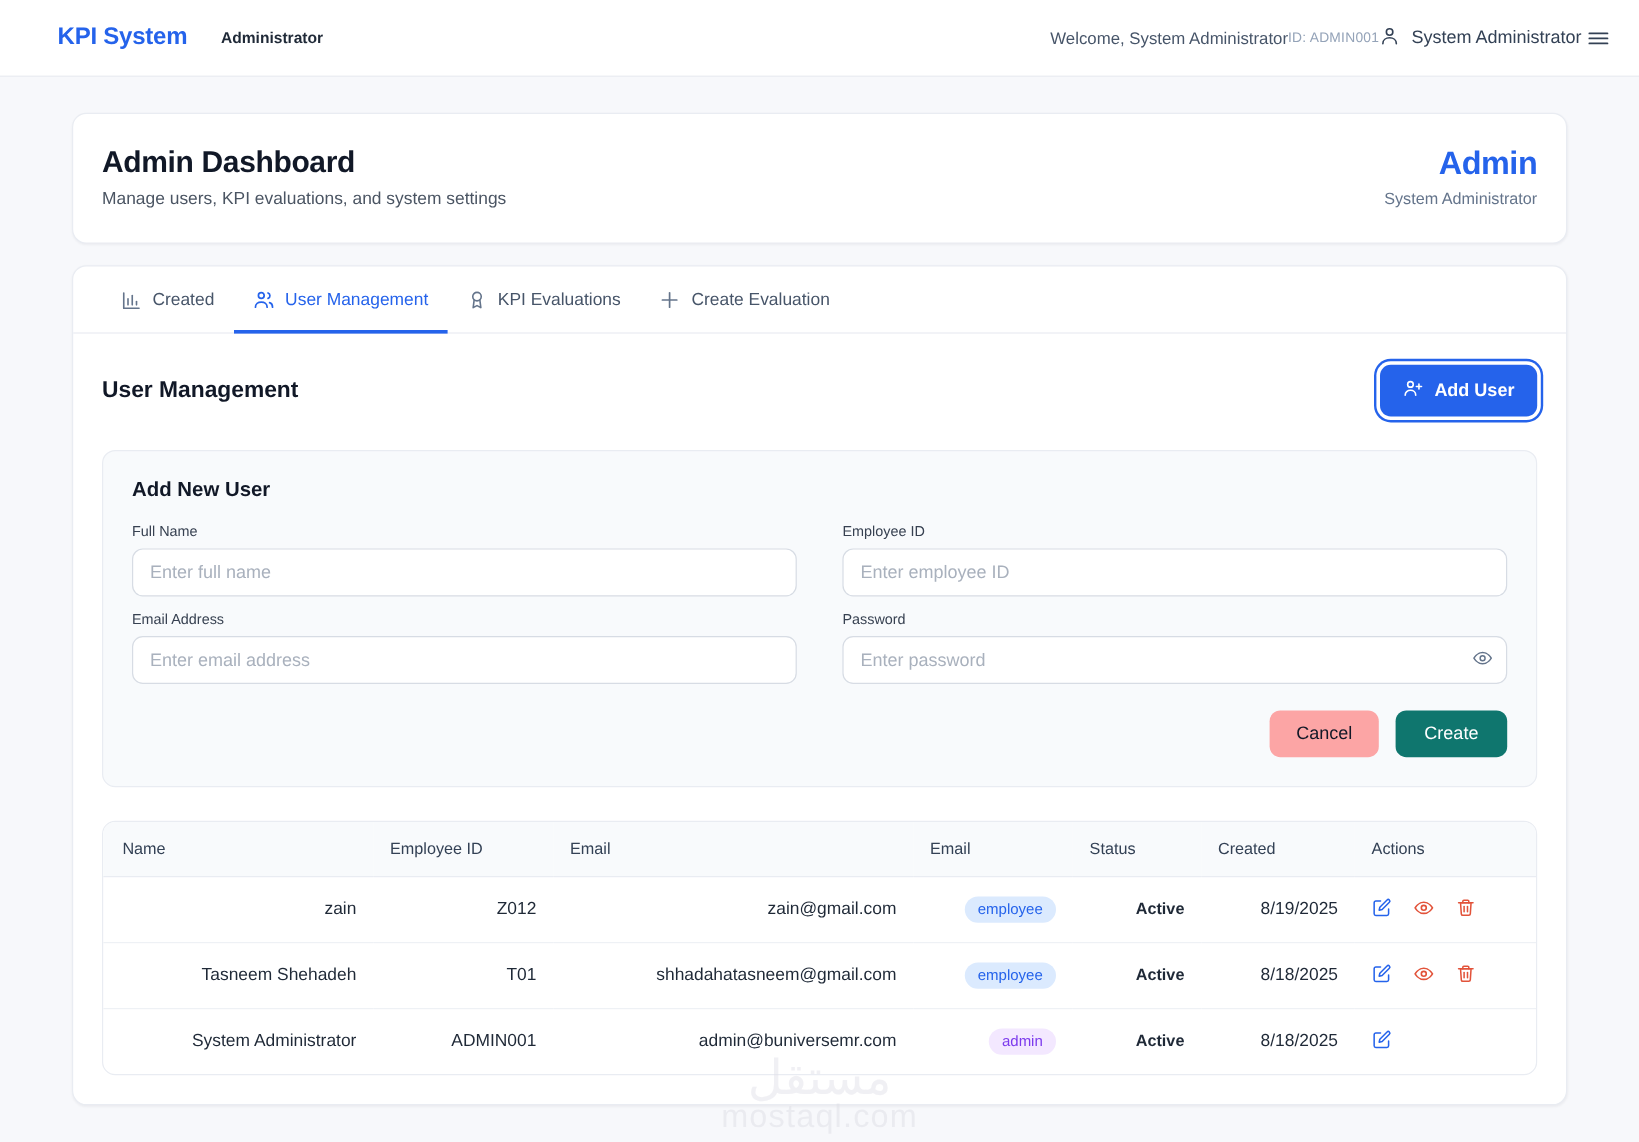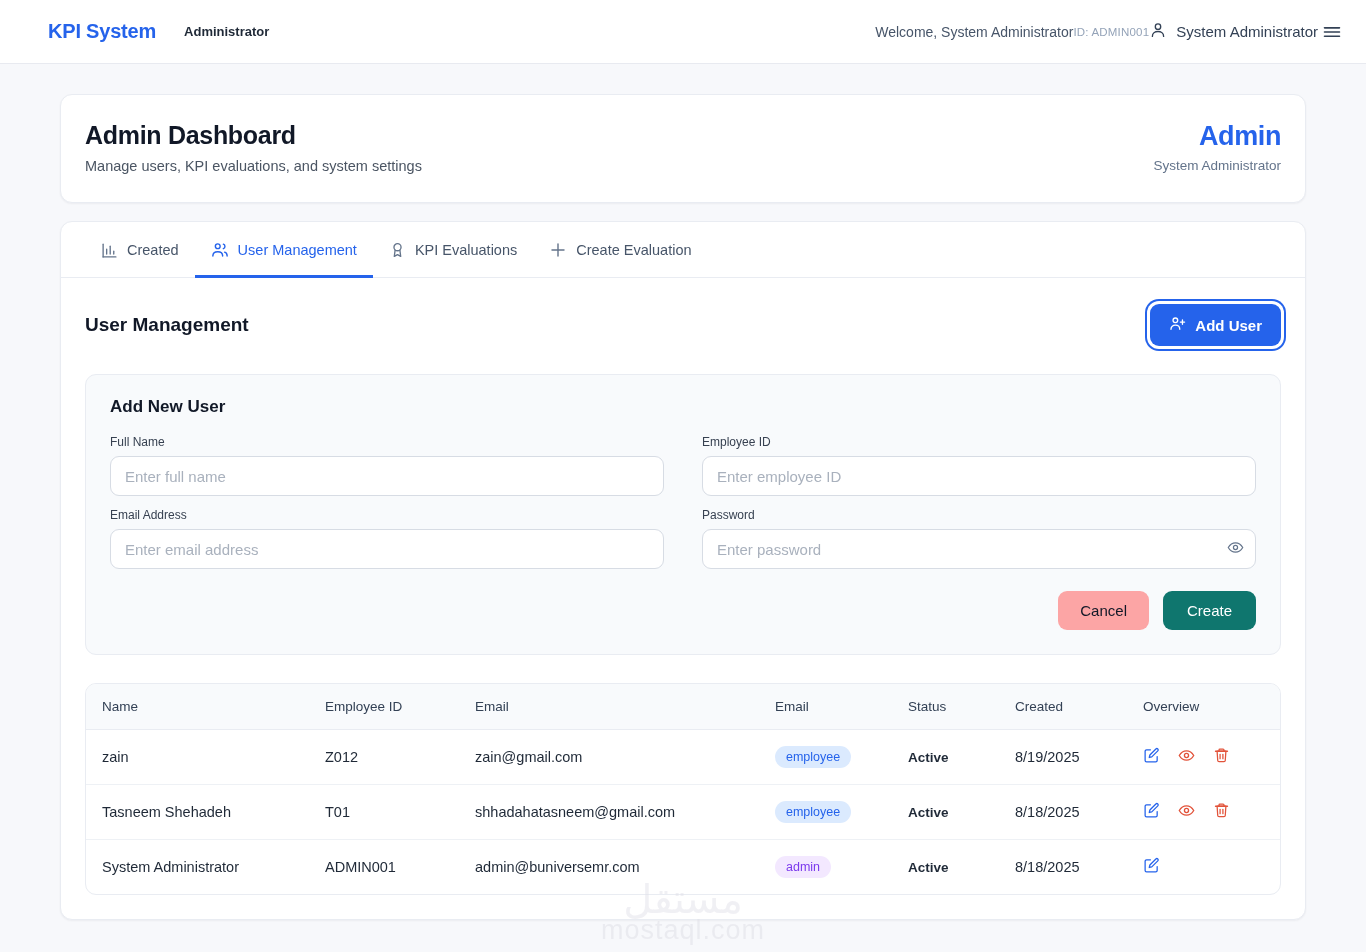--- a/index.html
+++ b/index.html
@@ -134,20 +134,21 @@
     text-align:left;
     font-size:13.5px; font-weight:normal; color:#334155;
     padding:15px 14px;
     border-bottom:1px solid #e9ecf2;
   }
   tbody td{
     padding:16px 14px;
     font-size:14.5px; color:#1f2937;
     border-bottom:1px solid #eef1f5;
     vertical-align:middle;
+    text-align:right;
   }
   tbody tr:last-child td{ border-bottom:none; }
   .c-name{ width:225px; padding-left:16px !important; }
   .c-eid{ width:150px; }
   .c-email{ width:300px; }
   .c-role{ width:133px; }
   .c-status{ width:107px; }
   .c-created{ width:128px; }
   .c-actions{ }
   .badge{
@@ -326,21 +327,21 @@
     <div class="table-wrap">
       <table>
         <thead>
           <tr>
             <th class="c-name">Name</th>
             <th class="c-eid">Employee ID</th>
             <th class="c-email">Email</th>
             <th class="c-role">Email</th>
             <th class="c-status">Status</th>
             <th class="c-created">Created</th>
-            <th class="c-actions">Overview</th>
+            <th class="c-actions">Actions</th>
           </tr>
         </thead>
         <tbody>
 
           <tr>
             <td class="c-name">zain</td>
             <td class="c-eid">Z012</td>
             <td class="c-email">zain@gmail.com</td>
             <td class="c-role">
               <span class="badge employee">employee</span>

